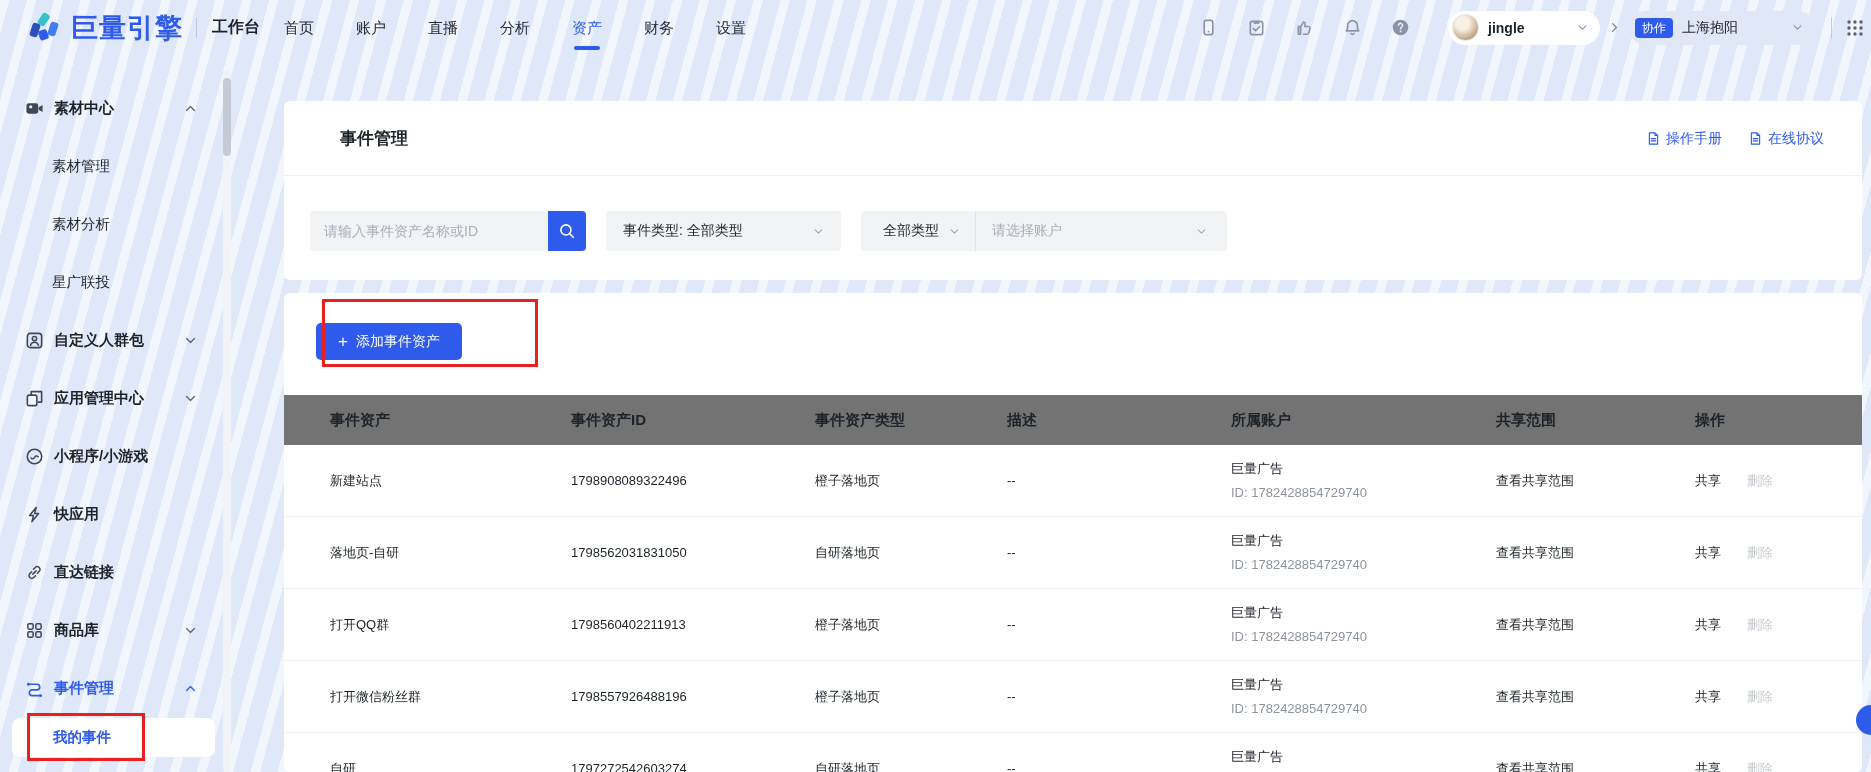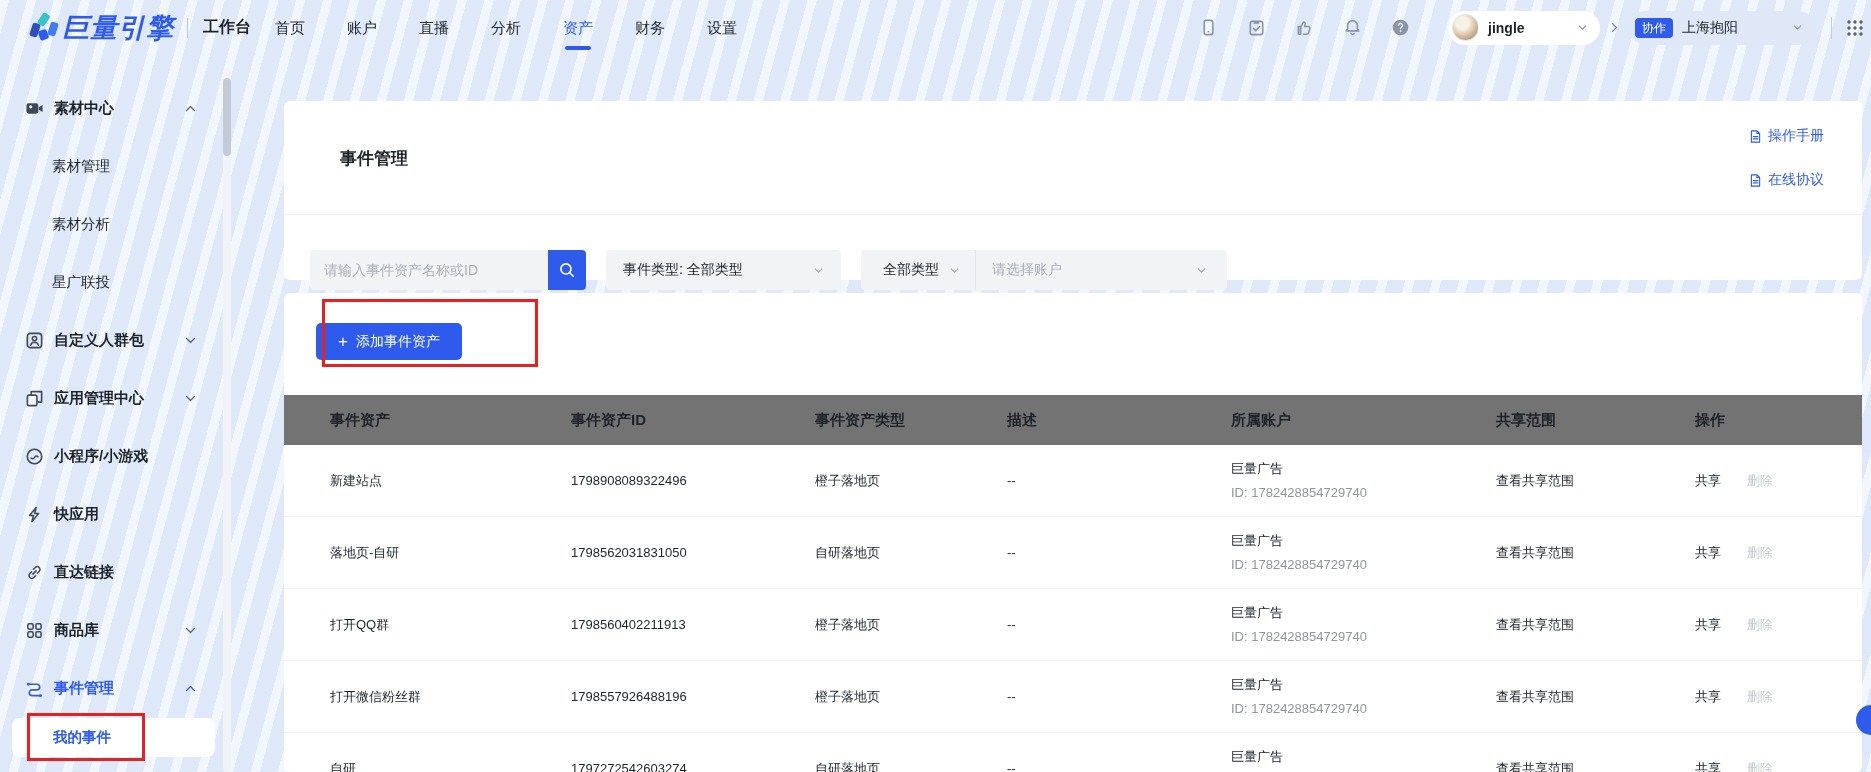--- a/index.html
+++ b/index.html
@@ -7,21 +7,21 @@
   body { font-family:"Liberation Sans","DejaVu Sans",sans-serif; }
   .app{
     width:1871px;height:772px;position:relative;overflow:hidden;
     background:
       repeating-linear-gradient(105deg, rgba(255,255,255,.45) 0 9px, rgba(207,222,245,.35) 9px 26px),
       #e7eefb;
   }
 
   
   .topnav{height:55px;display:flex;align-items:center;padding:0 6px 0 26px;position:relative;}
-  .logo{display:flex;align-items:center;font-style:italic;}
+  .logo{display:flex;align-items:center;gap:9px;}
   .logo-text{font-size:27px;font-weight:700;color:#2e5bec;letter-spacing:1px;}
   .nav-sep{width:1px;height:20px;background:#b9c6dd;margin:0 15px 0 13px;}
   .workspace{font-size:16px;font-weight:700;color:#1d2329;}
   .nav-items{display:flex;gap:42px;margin-left:24px;height:55px;}
   .nav-item{font-size:15px;color:#262c36;line-height:55px;position:relative;cursor:pointer;white-space:nowrap;}
   .nav-item.active{color:#2e5bec;}
   .nav-item.active::after{content:"";position:absolute;left:50%;transform:translateX(-50%);bottom:5px;width:26px;height:4px;border-radius:2px;background:#2e5bec;}
   .nav-right{margin-left:auto;display:flex;align-items:center;}
   .nav-ico{width:19px;height:19px;color:#8a94a6;margin-left:29px;flex:none;cursor:pointer;}
   .user-pill{background:#fff;border-radius:18px;height:34px;width:152px;display:flex;align-items:center;gap:9px;padding:0 12px 0 4px;margin-left:38px;cursor:pointer;}
@@ -52,21 +52,21 @@
   .side-track{position:absolute;right:1px;top:14px;bottom:0;width:8px;background:#f2f3f6;border-radius:4px;}
   .side-thumb{position:absolute;right:1px;top:23px;width:8px;height:78px;background:#c5cbd6;border-radius:4px;cursor:pointer;}
   .redbox-side{position:absolute;left:27px;top:658px;width:118px;height:48px;border:3px solid #e82020;z-index:6;pointer-events:none;}
 
   
   .content{flex:1;min-width:0;padding:46px 9px 0 52px;display:flex;flex-direction:column;}
   .card{background:#fff;border-radius:6px;}
   .card1{height:179px;flex:none;margin-bottom:13px;}
   .card1-head{display:flex;align-items:center;padding:26px 38px 0 56px;}
   .page-title{font-size:17px;font-weight:700;color:#1d2329;}
-  .doc-links{margin-left:auto;display:flex;gap:26px;flex-direction:column;}
+  .doc-links{margin-left:auto;display:flex;gap:26px;}
   .doc-link{display:flex;align-items:center;gap:5px;color:#2e5bec;font-size:14px;cursor:pointer;}
   .doc-link .d-ico{width:15px;height:15px;}
   .card1-divider{height:1px;background:#f0f1f3;margin-top:25px;}
   .filter-row{display:flex;align-items:center;margin:35px 0 0 26px;height:40px;}
   .search-box{display:flex;width:276px;flex:none;}
   .search-input{width:238px;height:40px;background:#f2f3f5;border:none;outline:none;border-radius:4px 0 0 4px;padding:0 14px;font-size:14px;color:#1d2329;font-family:inherit;}
   .search-input::placeholder{color:#a9aeb8;}
   .search-btn{width:38px;height:40px;background:#2e5bec;border:none;border-radius:0 4px 4px 0;display:flex;align-items:center;justify-content:center;cursor:pointer;}
   .search-btn svg{width:18px;height:18px;color:#fff;}
   .select{height:40px;background:#f2f3f5;border-radius:4px;display:flex;align-items:center;font-size:14px;color:#1d2329;cursor:pointer;}

